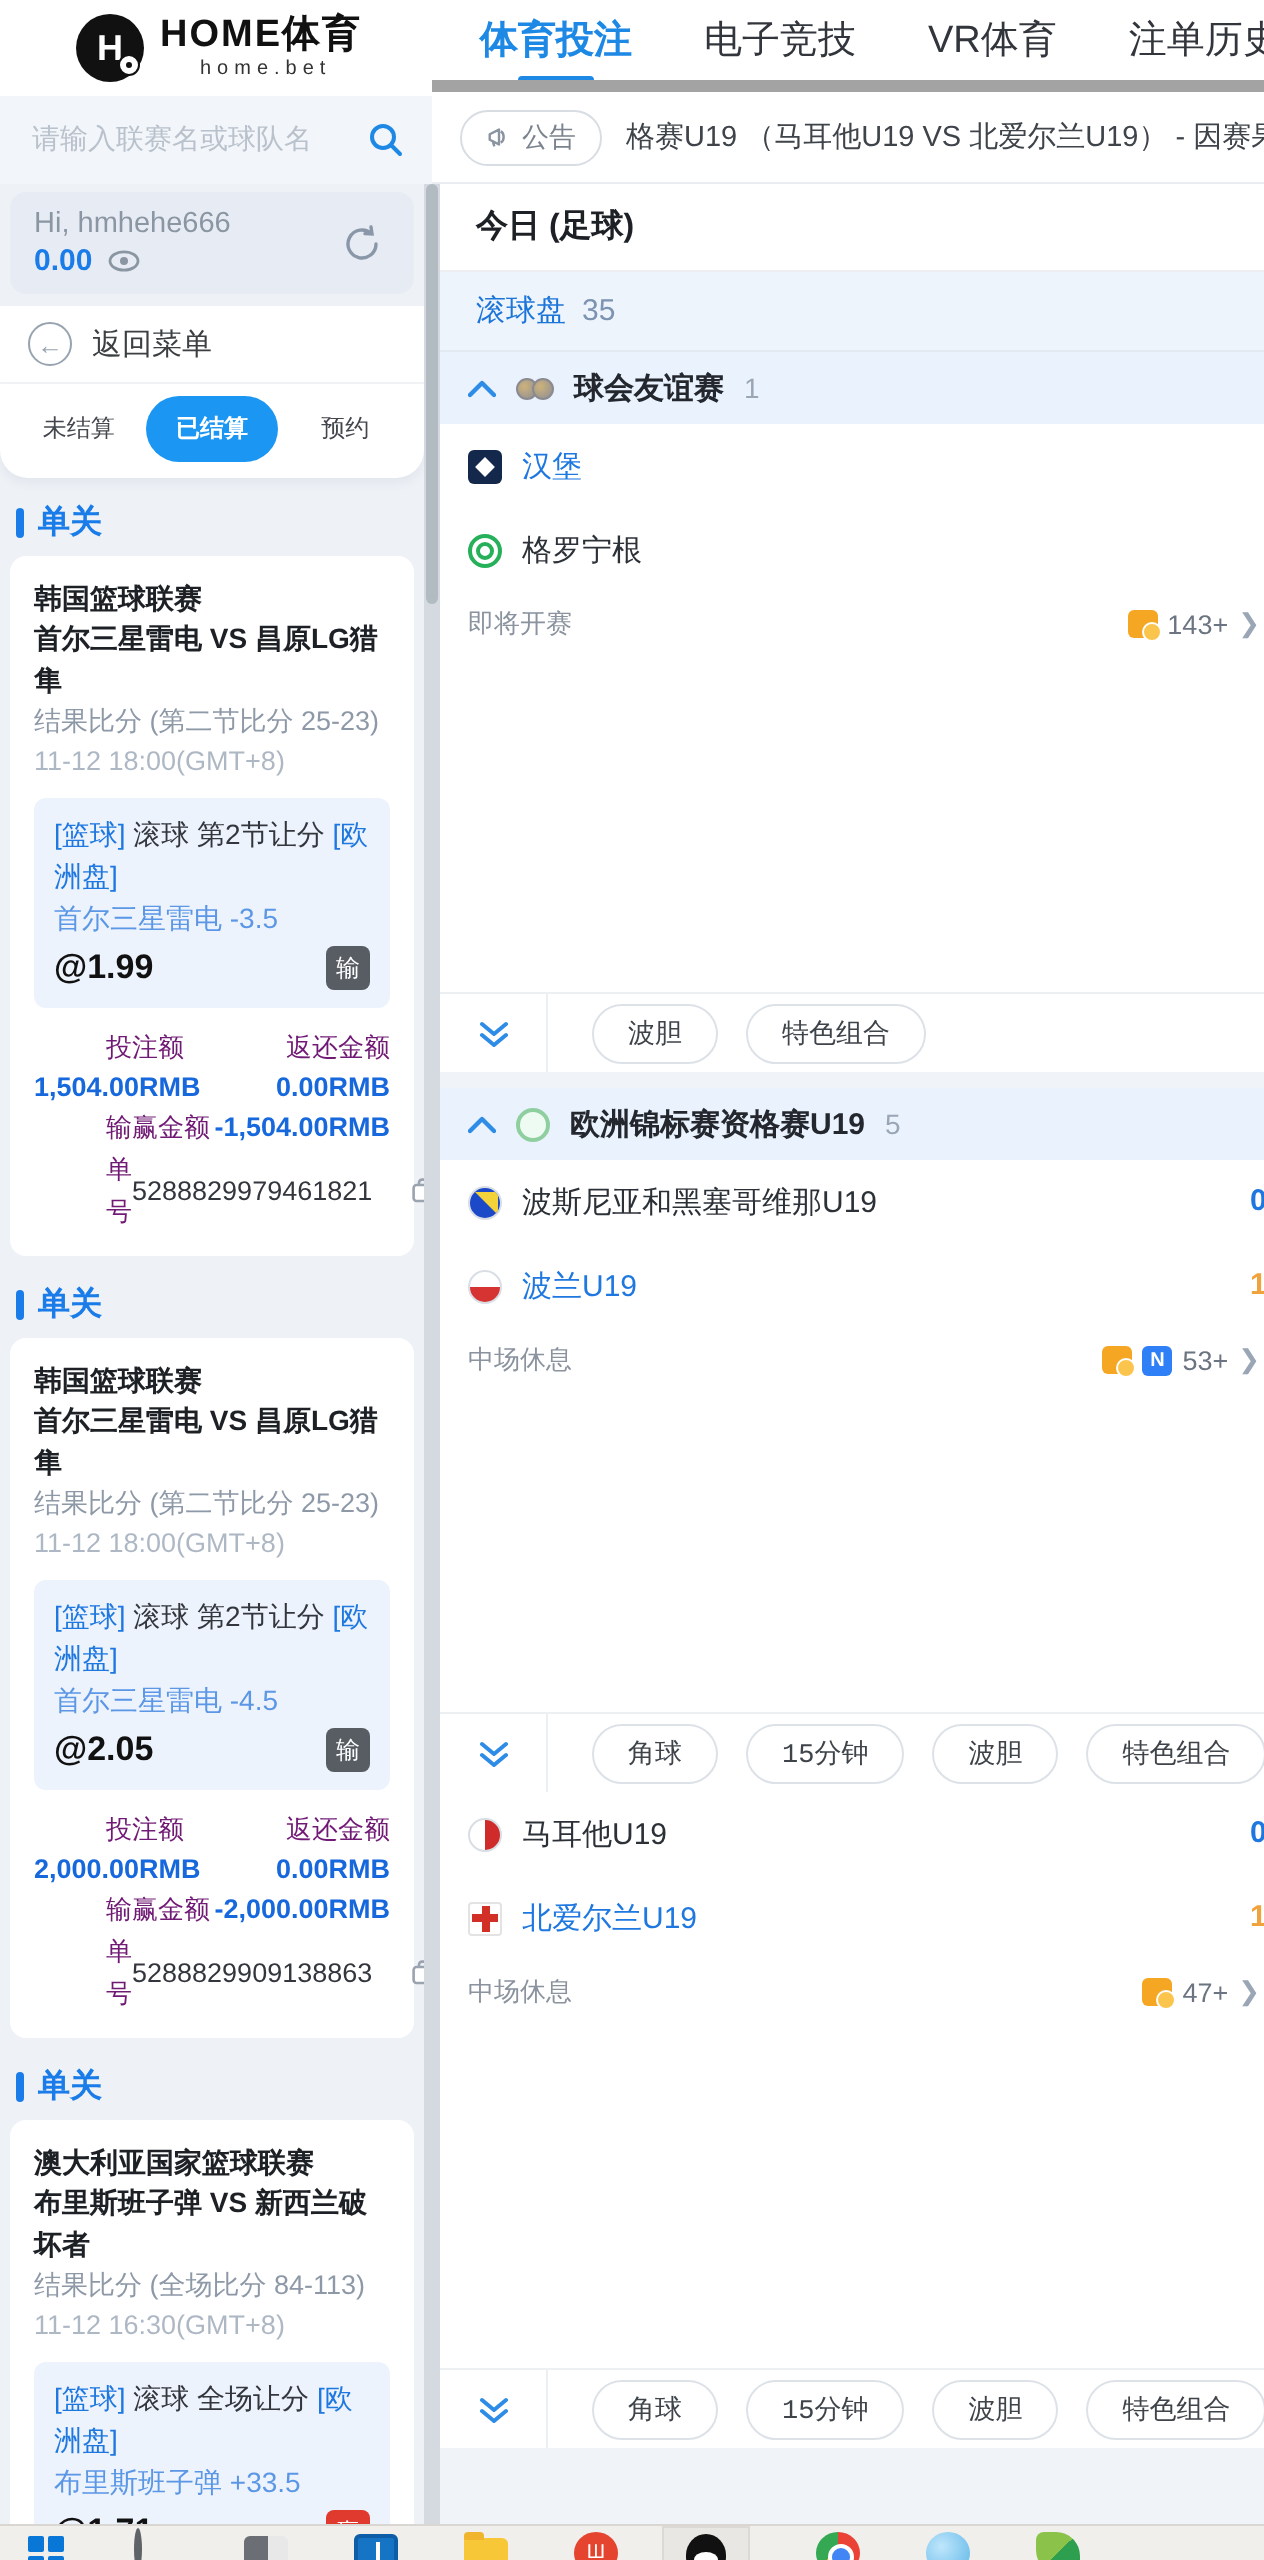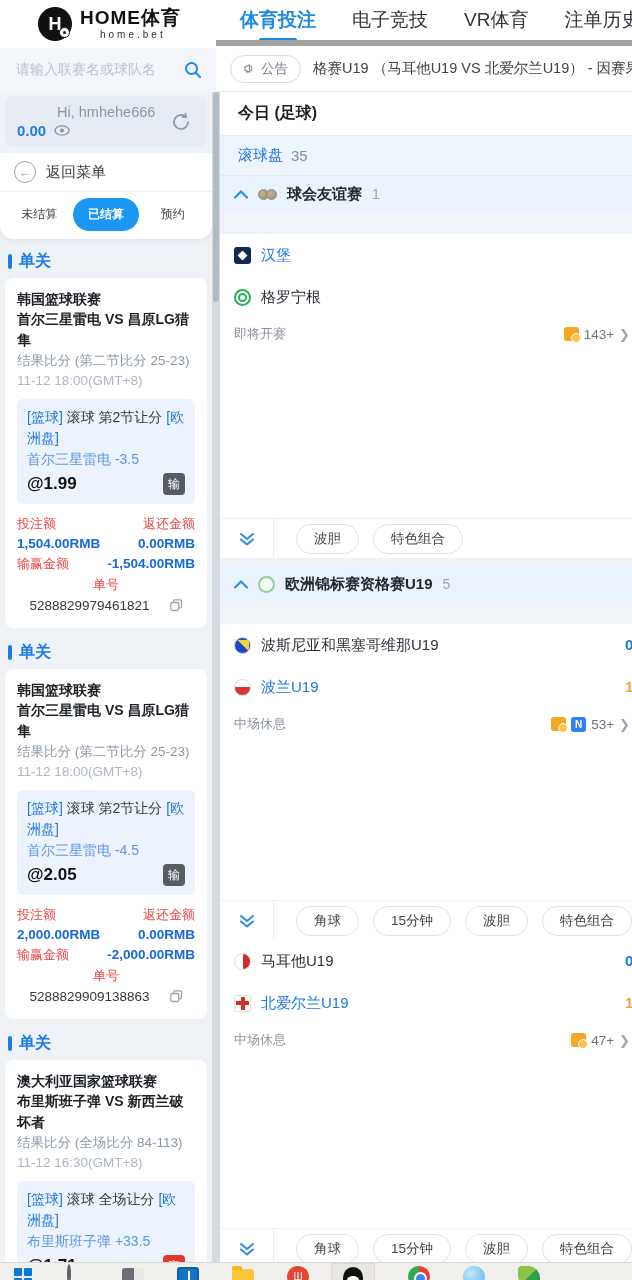--- a/index.html
+++ b/index.html
@@ -30,21 +30,21 @@
 
   
   .cols { display:flex; height:1188px; }
   .sidebar { width:212px; flex:0 0 212px; background:#eef1f6; overflow:hidden; }
   .vscroll { width:8px; flex:0 0 8px; background:#d4dae0; position:relative; }
   .vscroll .thumb { position:absolute; top:0; left:1px; width:6px; height:210px; border-radius:3px; background:#b2bac2; }
   .main { flex:1; min-width:0; background:#f0f4f9; overflow:hidden; position:relative; }
 
   
   .user-card { margin:4px 5px 6px 5px; background:#e7ecf4; border-radius:8px; padding:8px 12px; position:relative; }
-  .greeting { font-size:14.5px; color:#8b96a3;margin-left:40px; }
+  .greeting { font-size:14.5px; color:#8b96a3; }
   .balance-row { display:flex; align-items:center; gap:8px; margin-top:2px; }
   .balance { font-size:15px; font-weight:bold; color:#1a7ce8; }
   .refresh-btn { position:absolute; right:14px; top:14px; }
   .back-row { background:#fff; display:flex; align-items:center; gap:10px; padding:8px 14px; font-size:15px; color:#3c4043; border-bottom:1px solid #f0f2f5; }
   .back-circle { width:22px; height:22px; border-radius:50%; border:1.5px solid #98a3b0; color:#98a3b0; display:flex; align-items:center; justify-content:center; font-size:13px; line-height:1; }
   .tabs-row { background:#fff; padding:6px 6px 8px 6px; border-radius:0 0 14px 14px; box-shadow:0 3px 5px rgba(60,80,120,.06); display:flex; }
   .tab { flex:1; text-align:center; padding:8px 0; font-size:12px; color:#43474d; border-radius:19px; cursor:pointer; }
   .tab.active { background:#1b96f2; color:#fff; font-weight:bold; }
 
   .records { padding:2px 0 0 0; }
@@ -60,60 +60,60 @@
   .bet-line { font-size:14px; line-height:21px; color:#33373d; }
   .bet-tag { color:#1f78e0; }
   .bet-sel { font-size:14px; line-height:21px; color:#5b97e5; }
   .odds-row { display:flex; align-items:center; justify-content:space-between; margin-top:3px; }
   .odds { font-size:17px; font-weight:bold; color:#111; }
   .res-badge { width:22px; height:22px; border-radius:4px; color:#fff; font-size:12px; display:flex; align-items:center; justify-content:center; }
   .res-badge.loss { background:#585d64; }
   .res-badge.win { background:#e0392e; }
   .amounts { margin-top:10px; font-size:13px; }
   .amt-row { display:flex; justify-content:space-between; line-height:20px; }
-  .amt-label { color:#ef4444; }
+  .amt-label { color:#701a75;margin-left:36px; }
   .amt-val { font-weight:bold; color:#1668dc; font-size:13.5px; }
-  .order-row { display:flex; justify-content:space-between; align-items:center; line-height:21px;flex-direction:column; }
+  .order-row { display:flex; justify-content:space-between; align-items:center; line-height:21px; }
   .order-no { color:#33373d; font-size:13.5px; display:flex; align-items:center; gap:20px; }
 
   
   .today-row { background:#fff; height:44px; display:flex; align-items:center; padding-left:18px; border-bottom:1px solid #ededf2; font-size:16px; font-weight:bold; color:#1d2126; }
   .chips-row { background:#fff; height:48px; display:flex; align-items:center; gap:12px; padding-left:16px; }
   .chip { display:flex; align-items:center; gap:7px; height:33px; padding:0 16px; border-radius:17px; background:#fff; box-shadow:0 1px 4px rgba(80,90,110,.18); font-size:14px; color:#3a3f46; cursor:pointer; }
   .chip.active { background:#1e88e5; color:#fff; box-shadow:none; }
   .grid-icon { width:17px; height:17px; border-radius:4px; background:#f26522; display:grid; grid-template-columns:1fr 1fr; gap:2px; padding:3.5px; }
   .grid-icon i { background:#fff; border-radius:1px; }
   .star-icon { width:18px; height:18px; border-radius:50%; background:#5b6470; color:#fff; font-size:11px; display:flex; align-items:center; justify-content:center; }
   .league-ball { width:17px; height:17px; border-radius:50%; background:conic-gradient(#2e9e4f 0 120deg, #f2d53c 120deg 360deg); border:1px solid #d8d2a0; }
   .live-row { height:40px; display:flex; align-items:center; gap:8px; padding-left:18px; background:#eef4fc; border-bottom:1px solid #e3e9f0; }
   .live-label { color:#1b74d8; font-size:15px; }
   .live-count { color:#7d93b2; font-size:15px; }
   .sec-head { height:36px; display:flex; align-items:center; gap:10px; padding-left:14px; background:#e9f2fd; }
   .sec-name { font-size:15px; font-weight:bold; color:#24282e; }
   .sec-count { font-size:14px; color:#9aa6b5; }
-  .match-rows { background:#fff; position:relative;margin-top:22px; }
+  .match-rows { background:#fff; position:relative; }
   .team-row { height:42px; display:flex; align-items:center; gap:10px; padding-left:14px; position:relative; }
   .team-name { font-size:15px; color:#2c3138; }
   .team-name.hl { color:#1f78e0; }
   .score-cut { position:absolute; right:-7px; top:12px; font-size:15px; font-weight:bold; width:14px; overflow:hidden; }
   .score-cut.b { color:#1f78e0; } .score-cut.o { color:#f0a33c; }
   .status-row { height:32px; display:flex; align-items:center; padding:0 2px 0 14px; }
   .status-text { font-size:13px; color:#8a939e; flex:1; }
   .mk-group { display:flex; align-items:center; gap:5px; padding-right:0; }
   .mk-count { font-size:13.5px; color:#6b7480; }
   .coin-icon { width:15px; height:14px; border-radius:3px; background:#f5a623; position:relative; }
   .coin-icon:after { content:""; position:absolute; right:-2px; bottom:-2px; width:8px; height:8px; border-radius:50%; background:#fbc54d; border:1px solid #fff; }
   .n-icon { width:15px; height:15px; border-radius:3px; background:#2f7ff6; color:#fff; font-size:10px; font-weight:bold; display:flex; align-items:center; justify-content:center; }
   .chev-r { color:#9aa6b5; font-size:13px; }
   .spacer1 { height:168px; background:#fff; }
   .spacer2 { height:160px; background:#fff; }
   .spacer3 { height:172px; background:#fff; }
   .foot-row { height:40px; background:#fff; border-top:1px solid #edf0f3; display:flex; align-items:center; }
   .foot-chev { width:54px; flex:0 0 54px; display:flex; align-items:center; justify-content:center; border-right:1px solid #edf0f3; height:100%; cursor:pointer; }
-  .pills { display:flex; gap:14px; padding-left:22px; }
+  .pills { display:flex; gap:14px; padding-left:22px;font-family:Liberation Mono, monospace; }
   .pill { border:1px solid #dde2e8; border-radius:16px; padding:5px 17px; font-size:13.5px; color:#3f444a; background:#fff; cursor:pointer; white-space:nowrap; }
   .sec-gap { height:8px; background:#f0f4f9; }
 
   
   .tl { width:17px; height:17px; flex:0 0 17px; position:relative; }
   .tl-hamburg { background:#14284b; border-radius:3px; display:flex; align-items:center; justify-content:center; }
   .tl-hamburg:after { content:""; width:7px; height:7px; background:#fff; transform:rotate(45deg); }
   .tl-groningen { border-radius:50%; border:2px solid #27b05a; background:#fff; }
   .tl-groningen:after { content:""; position:absolute; inset:2px; border-radius:50%; border:2px solid #27b05a; }
   .tl-bosnia { border-radius:50%; background:#1b49c8; overflow:hidden; border:1px solid #d9dee5; }

